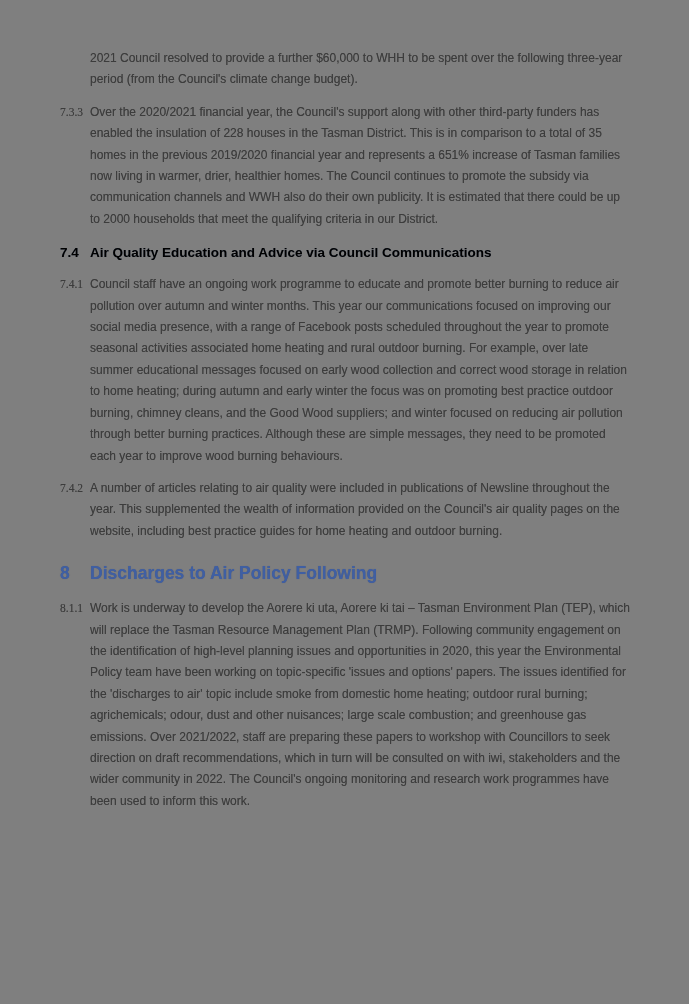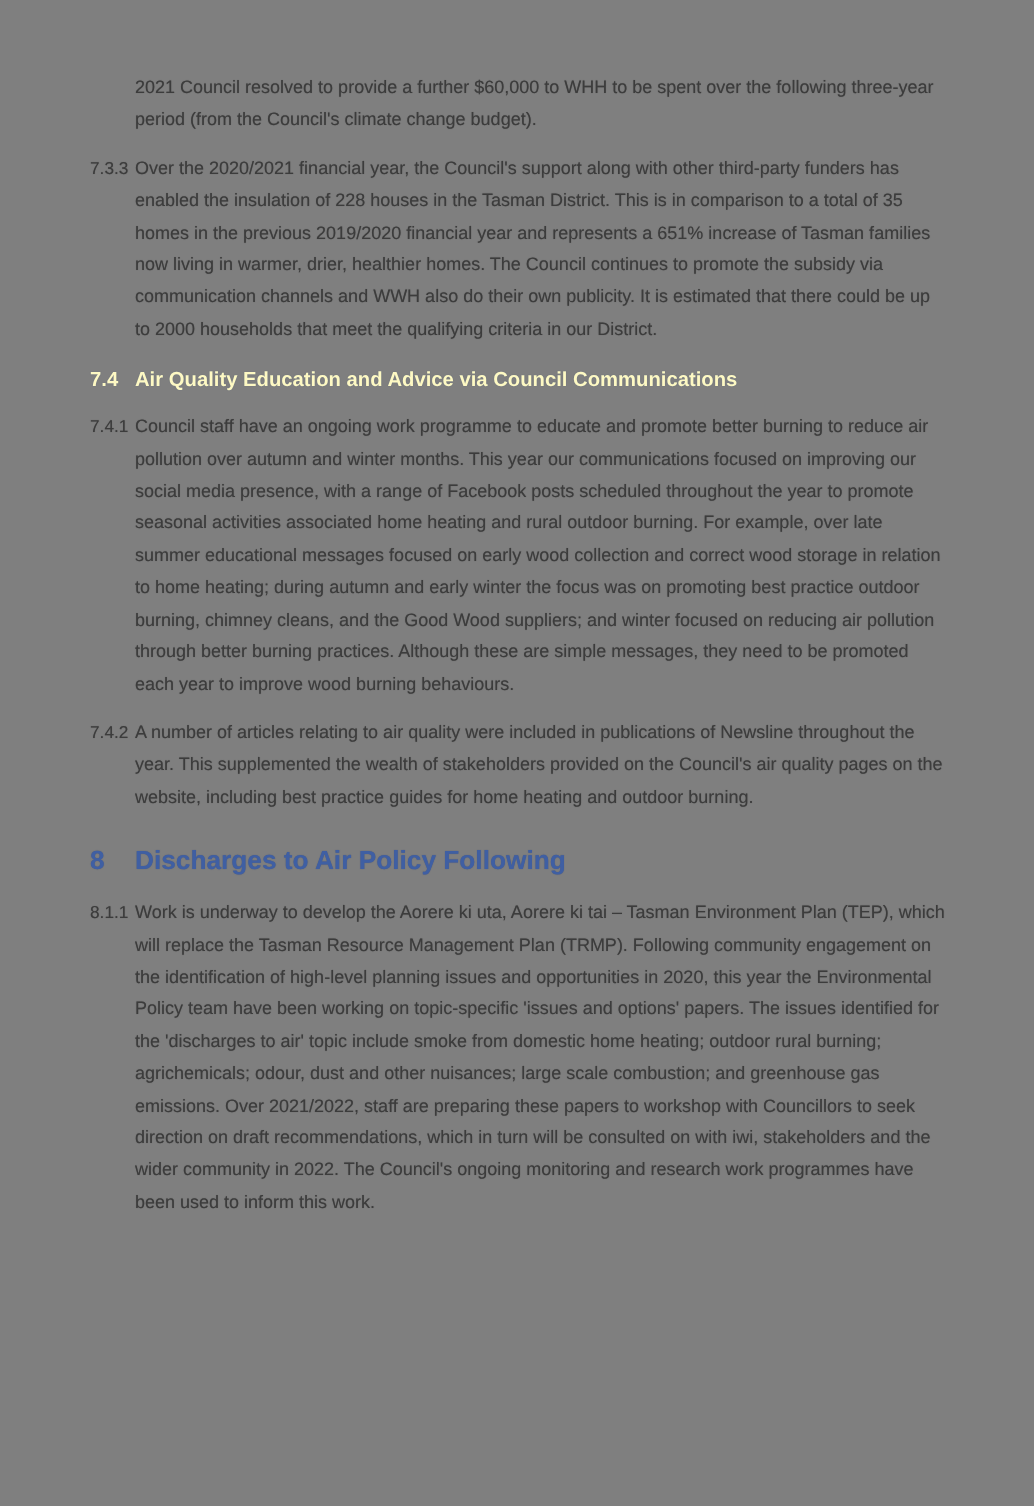--- a/index.html
+++ b/index.html
@@ -33,24 +33,24 @@
     width: 541px;
   }
   
   .para {
     color: #3c3c3c;
     font-size: 12px;
     line-height: 21.4px;
     margin: 0 0 11px 0;
     text-shadow: 0 0 0.6px rgba(40,40,40,0.45);
   }
-  .para .num { font-size: 11.5px; }
+  .para .num { font-size: 11.5px; font-family: Liberation Serif, serif; }
   
   .h2row {
-    color: #fef9c3;
+    color: #000000;
     font-weight: bold;
     font-size: 13.5px;
     line-height: 18px;
     margin: 14px 0 12px 0;
     text-shadow: 0 0 0.6px rgba(60,85,130,0.5);
   }
   
   .h1row {
     color: #3f5fa3;
     font-weight: bold;
@@ -80,21 +80,21 @@
     <p class="txt">Air Quality Education and Advice via Council Communications</p>
   </div>
 
   <div class="row para">
     <span class="num">7.4.1</span>
     <p class="txt">Council staff have an ongoing work programme to educate and promote better burning to reduce air pollution over autumn and winter months. This year our communications focused on improving our social media presence, with a range of Facebook posts scheduled throughout the year to promote seasonal activities associated home heating and rural outdoor burning. For example, over late summer educational messages focused on early wood collection and correct wood storage in relation to home heating; during autumn and early winter the focus was on promoting best practice outdoor burning, chimney cleans, and the Good Wood suppliers; and winter focused on reducing air pollution through better burning practices. Although these are simple messages, they need to be promoted each year to improve wood burning behaviours.</p>
   </div>
 
   <div class="row para">
     <span class="num">7.4.2</span>
-    <p class="txt">A number of articles relating to air quality were included in publications of Newsline throughout the year.  This supplemented the wealth of stakeholders provided on the Council's air quality pages on the website, including best practice guides for home heating and outdoor burning.</p>
+    <p class="txt">A number of articles relating to air quality were included in publications of Newsline throughout the year.  This supplemented the wealth of information provided on the Council's air quality pages on the website, including best practice guides for home heating and outdoor burning.</p>
   </div>
 
   <div class="row h1row">
     <span class="num">8</span>
     <p class="txt">Discharges to Air Policy Following</p>
   </div>
 
 
   <div class="row para">
     <span class="num">8.1.1</span>

